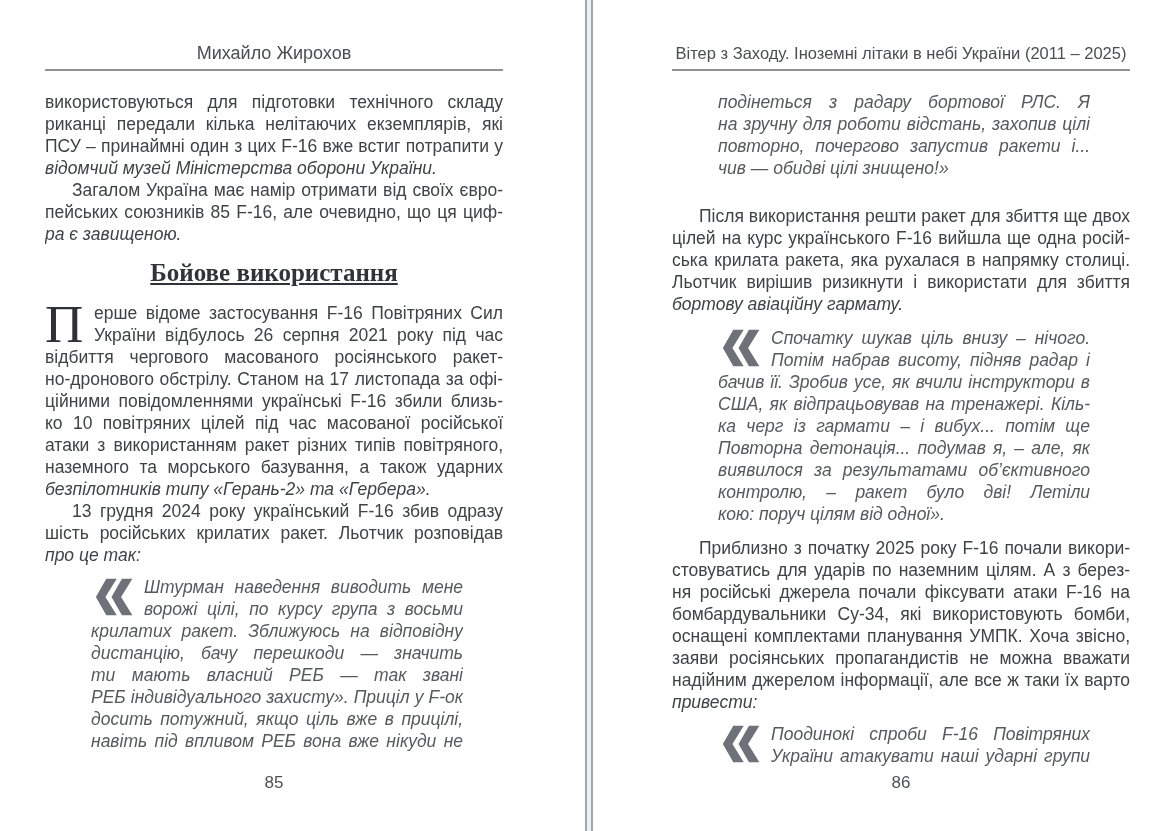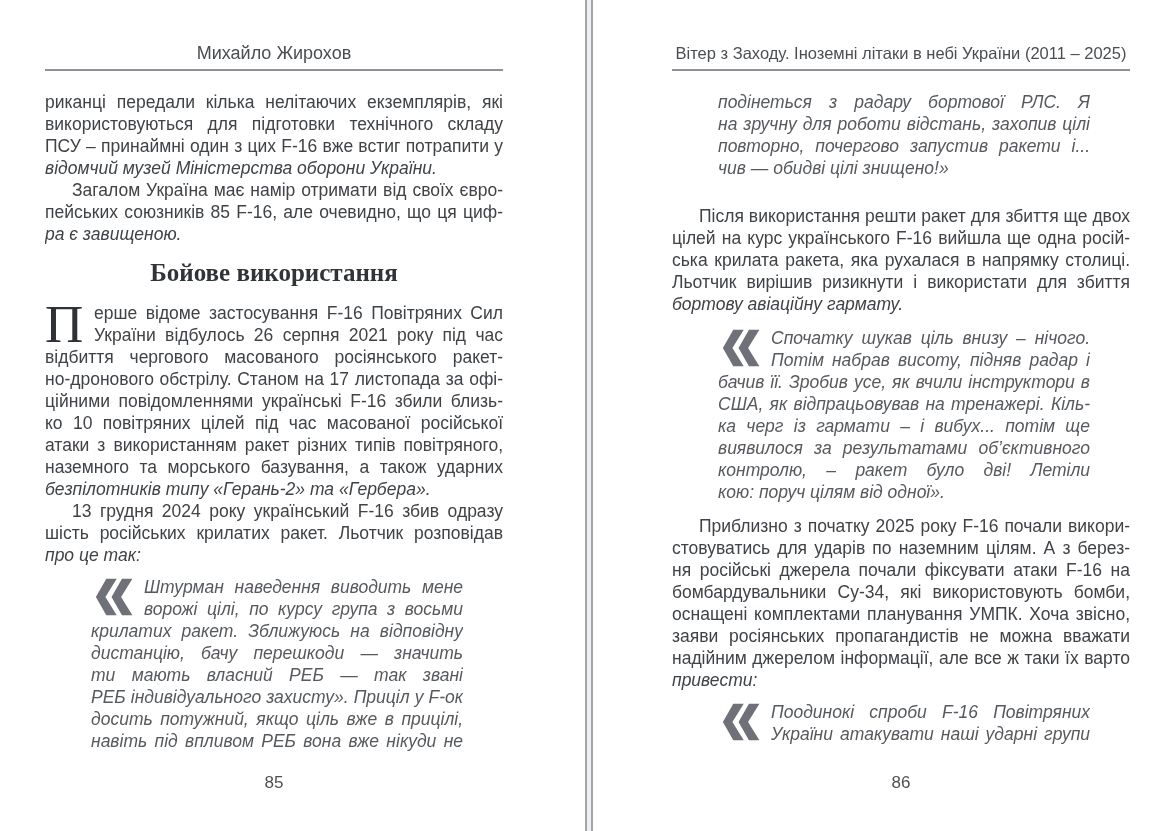--- a/index.html
+++ b/index.html
@@ -36,21 +36,21 @@
     text-align:justify;text-align-last:justify;
     height:22px;overflow:hidden;
   }
   .tline.lastline{text-align-last:left;font-style:italic;}
   .tline.ind{text-indent:27px;}
 
   .para{margin:0;}
   .section-heading{
     font-family:"Liberation Serif",serif;
     font-size:25px;font-weight:700;color:#303438;
-    text-align:center;margin:13px 0 14px 0;height:30px;line-height:30px;
+    text-align:center;margin:13px 0 14px 0;height:30px;line-height:30px;text-decoration:underline;
   }
 
   .droppara{position:relative;}
   .dropcap{
     position:absolute;left:0;top:0;
     font-family:"Liberation Serif",serif;
     font-size:53px;line-height:44px;color:#2e3236;font-weight:400;
   }
   .droppara .wrapped{padding-left:49px;}
 
@@ -79,22 +79,22 @@
 <body>
 
 <div class="spread">
 
   <div class="page page-left">
     <div class="running-head">Михайло Жирохов</div>
     <hr class="head-rule">
 
     <div class="body">
       <div class="para">
+          <div class="tline">використовуються для підготовки технічного складу</div>
           <div class="tline">риканці передали кілька нелітаючих екземплярів, які</div>
-          <div class="tline">використовуються для підготовки технічного складу</div>
           <div class="tline">ПСУ – принаймні один з цих F-16 вже встиг потрапити у</div>
           <div class="tline lastline">відомчий музей Міністерства оборони України.</div>
         </div>
 
       <div class="para">
           <div class="tline ind">Загалом Україна має намір отримати від своїх євро-</div>
           <div class="tline">пейських союзників 85 F-16, але очевидно, що ця циф-</div>
           <div class="tline lastline">ра є завищеною.</div>
         </div>
 
@@ -172,20 +172,21 @@
             <path d="M25 1 L13 1 L1 22 L13 43 L25 43 L12 22 Z" fill="#6e7278"></path>
             <path d="M43 1 L31 1 L19 22 L31 43 L43 43 L30 22 Z" fill="#6e7278"></path>
           </svg>
         </span>
         <div>
             <div class="tline wrapped">Спочатку шукав ціль внизу – нічого.</div>
             <div class="tline wrapped">Потім набрав висоту, підняв радар і по-</div>
             <div class="tline">бачив її. Зробив усе, як вчили інструктори в</div>
             <div class="tline">США, як відпрацьовував на тренажері. Кіль-</div>
             <div class="tline">ка черг із гармати – і вибух... потім ще один!</div>
+            <div class="tline">Повторна детонація... подумав я, – але, як</div>
             <div class="tline">виявилося за результатами об’єктивного</div>
             <div class="tline">контролю, – ракет було дві! Летіли етажер-</div>
             <div class="tline lastline">кою: поруч цілям від одної».</div>
           </div>
       </div>
 
       <div class="para mt12">
           <div class="tline ind">Приблизно з початку 2025 року F-16 почали викори-</div>
           <div class="tline">стовуватись для ударів по наземним цілям. А з берез-</div>
           <div class="tline">ня російські джерела почали фіксувати атаки F-16 на</div>

